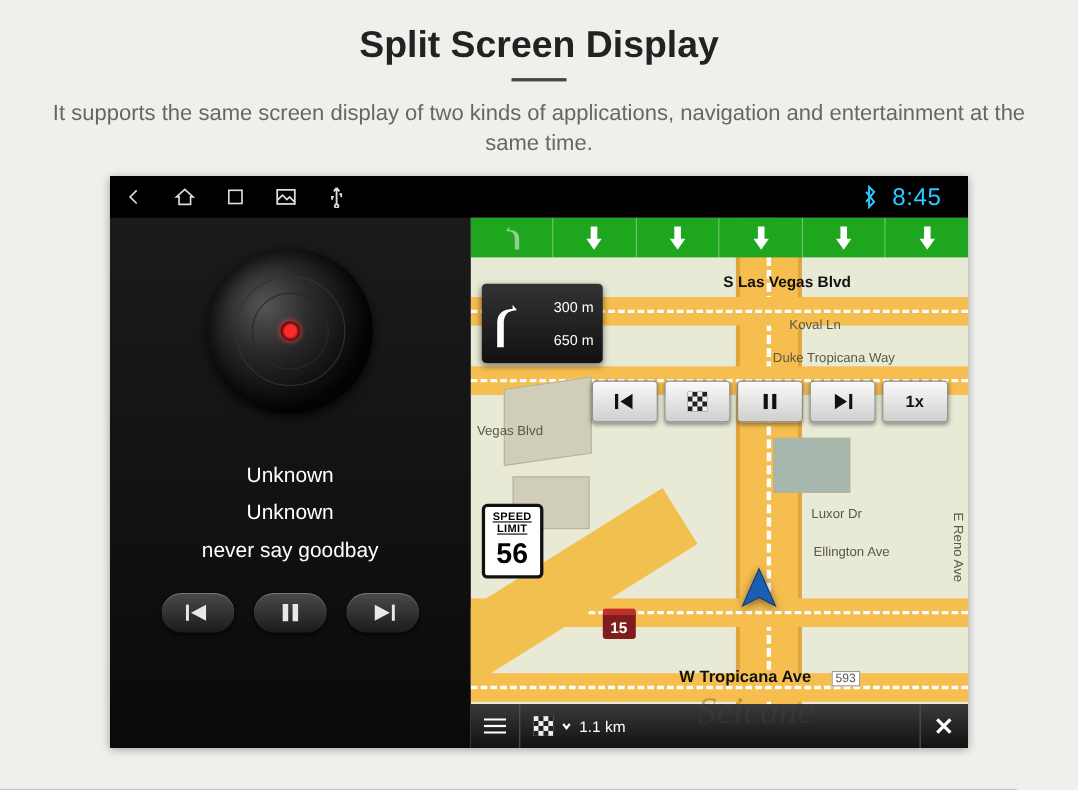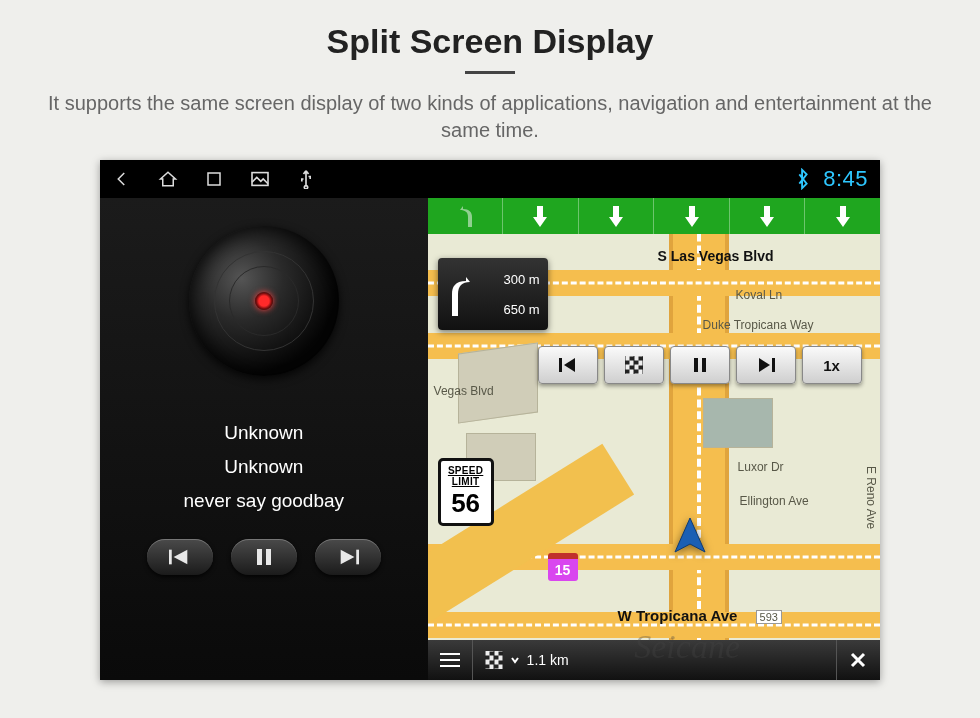--- a/index.html
+++ b/index.html
@@ -6,21 +6,21 @@
   html, body { width: 980px; height: 718px; font-family: -apple-system, Helvetica, Arial, sans-serif; }
   body { background: #efefec; display: flex; flex-direction: column; align-items: center; }
 
   .page-title { font-size: 34px; font-weight: 700; color: #222; margin-top: 22px; }
   .title-underline { width: 50px; height: 3px; background: #444; margin: 10px 0 16px; }
   .page-desc { font-size: 20px; color: #666; text-align: center; max-width: 900px; line-height: 1.35; margin-bottom: 16px; }
 
   .device-frame { width: 780px; height: 520px; background: #000; position: relative; box-shadow: 0 2px 8px rgba(0,0,0,.35); overflow: hidden; }
 
   
-  .status-bar { position: absolute; top: 0; left: 0; right: 0; height: 38px; display: flex; align-items: center; padding: 0 12px; color: #eee; font-size: 16px; background: #000; }
+  .status-bar { position: absolute; top: 0; left: 0; right: 12px; height: 38px; display: flex; align-items: center; padding: 0 12px; color: #eee; font-size: 16px; background: #000; }
   .status-left { display: flex; gap: 26px; align-items: center; }
   .sb-icon { width: 20px; height: 20px; display: flex; align-items: center; justify-content: center; }
   .sb-icon svg { stroke: #ddd; fill: none; stroke-width: 2; }
   .status-right { margin-left: auto; display: flex; align-items: center; gap: 10px; }
   .clock { color: #2ec7ff; font-size: 22px; font-weight: 500; letter-spacing: .5px; }
   .bt-icon svg { stroke: #2ec7ff; }
 
   
   .split { position: absolute; top: 38px; bottom: 0; left: 0; right: 0; display: flex; }
   .col-left  { width: 42%; background: linear-gradient(#1b1b1b,#0a0a0a); position: relative; display: flex; flex-direction: column; align-items: center; }
@@ -53,26 +53,26 @@
   .speed-sign .lbl { font-size:10px; font-weight:700; letter-spacing:.3px;text-decoration:underline; }
   .speed-sign .val { font-size:26px; font-weight:800; margin-top:1px; }
 
   
   .road-main { position:absolute; left:60%; top:0; bottom:0; width:60px; background:linear-gradient(90deg,#e0a43d 0 6%,#f5be4e 6% 94%,#e0a43d 94%); transform:translateX(-50%); }
   .road-main::after{content:"";position:absolute;left:50%;top:0;bottom:0;border-left:4px dashed #fff;transform:translateX(-50%);} 
   .road-h { position:absolute; left:0; right:0; height:26px; background:#f5be4e; }
   .road-h::after{content:"";position:absolute;top:50%;left:0;right:0;border-top:3px dashed #fff;transform:translateY(-50%);} 
   .road-h.top1{ top:72px;} .road-h.top2{ top:135px;} .road-h.bot1{ bottom:110px;} .road-h.bot2{ bottom:42px;}
   .freeway { position:absolute; left:-50px; top:310px; width:260px; height:60px; background:#f2c04e; transform:rotate(-32deg); }
-  .freeway-tag { position:absolute; left:120px; top:355px; width:30px; height:28px; background:#d946ef; border-top:6px solid #c0302c; border-radius:3px; color:#fff; font-size:14px; font-weight:700; display:flex; align-items:center; justify-content:center; }
+  .freeway-tag { position:absolute; left:120px; top:355px; width:30px; height:28px; background:#7f1d1d; border-top:6px solid #c0302c; border-radius:3px; color:#fff; font-size:14px; font-weight:700; display:flex; align-items:center; justify-content:center; }
 
   
   .street-label { position:absolute; font-size:12px; color:#585848; white-space:nowrap; }
   .sl-slv { top:50px; left:230px; font-weight:600; font-size:14px; color:#111; }
-  .sl-koval { top:90px; left:308px; }
+  .sl-koval { top:90px; left:290px; }
   .sl-duke  { top:120px; left:275px; }
   .sl-lv1   { top:186px; left:6px; transform:none; }
   .sl-luxor { top:262px; left:310px; }
   .sl-hacie { top:296px; left:312px; }
   .sl-reno  { top:268px; right:2px; writing-mode:vertical-rl; }
   .sl-trop  { bottom:56px; left:190px; font-weight:600; color:#111; font-size:15px; }
   .sl-tnum  { bottom:56px; left:328px; background:#fff; border:1px solid #999; font-size:11px; padding:0 3px;text-align:right; }
 
   
   .sim-controls { position:absolute; top:148px; left:110px; display:flex; gap:6px; }

